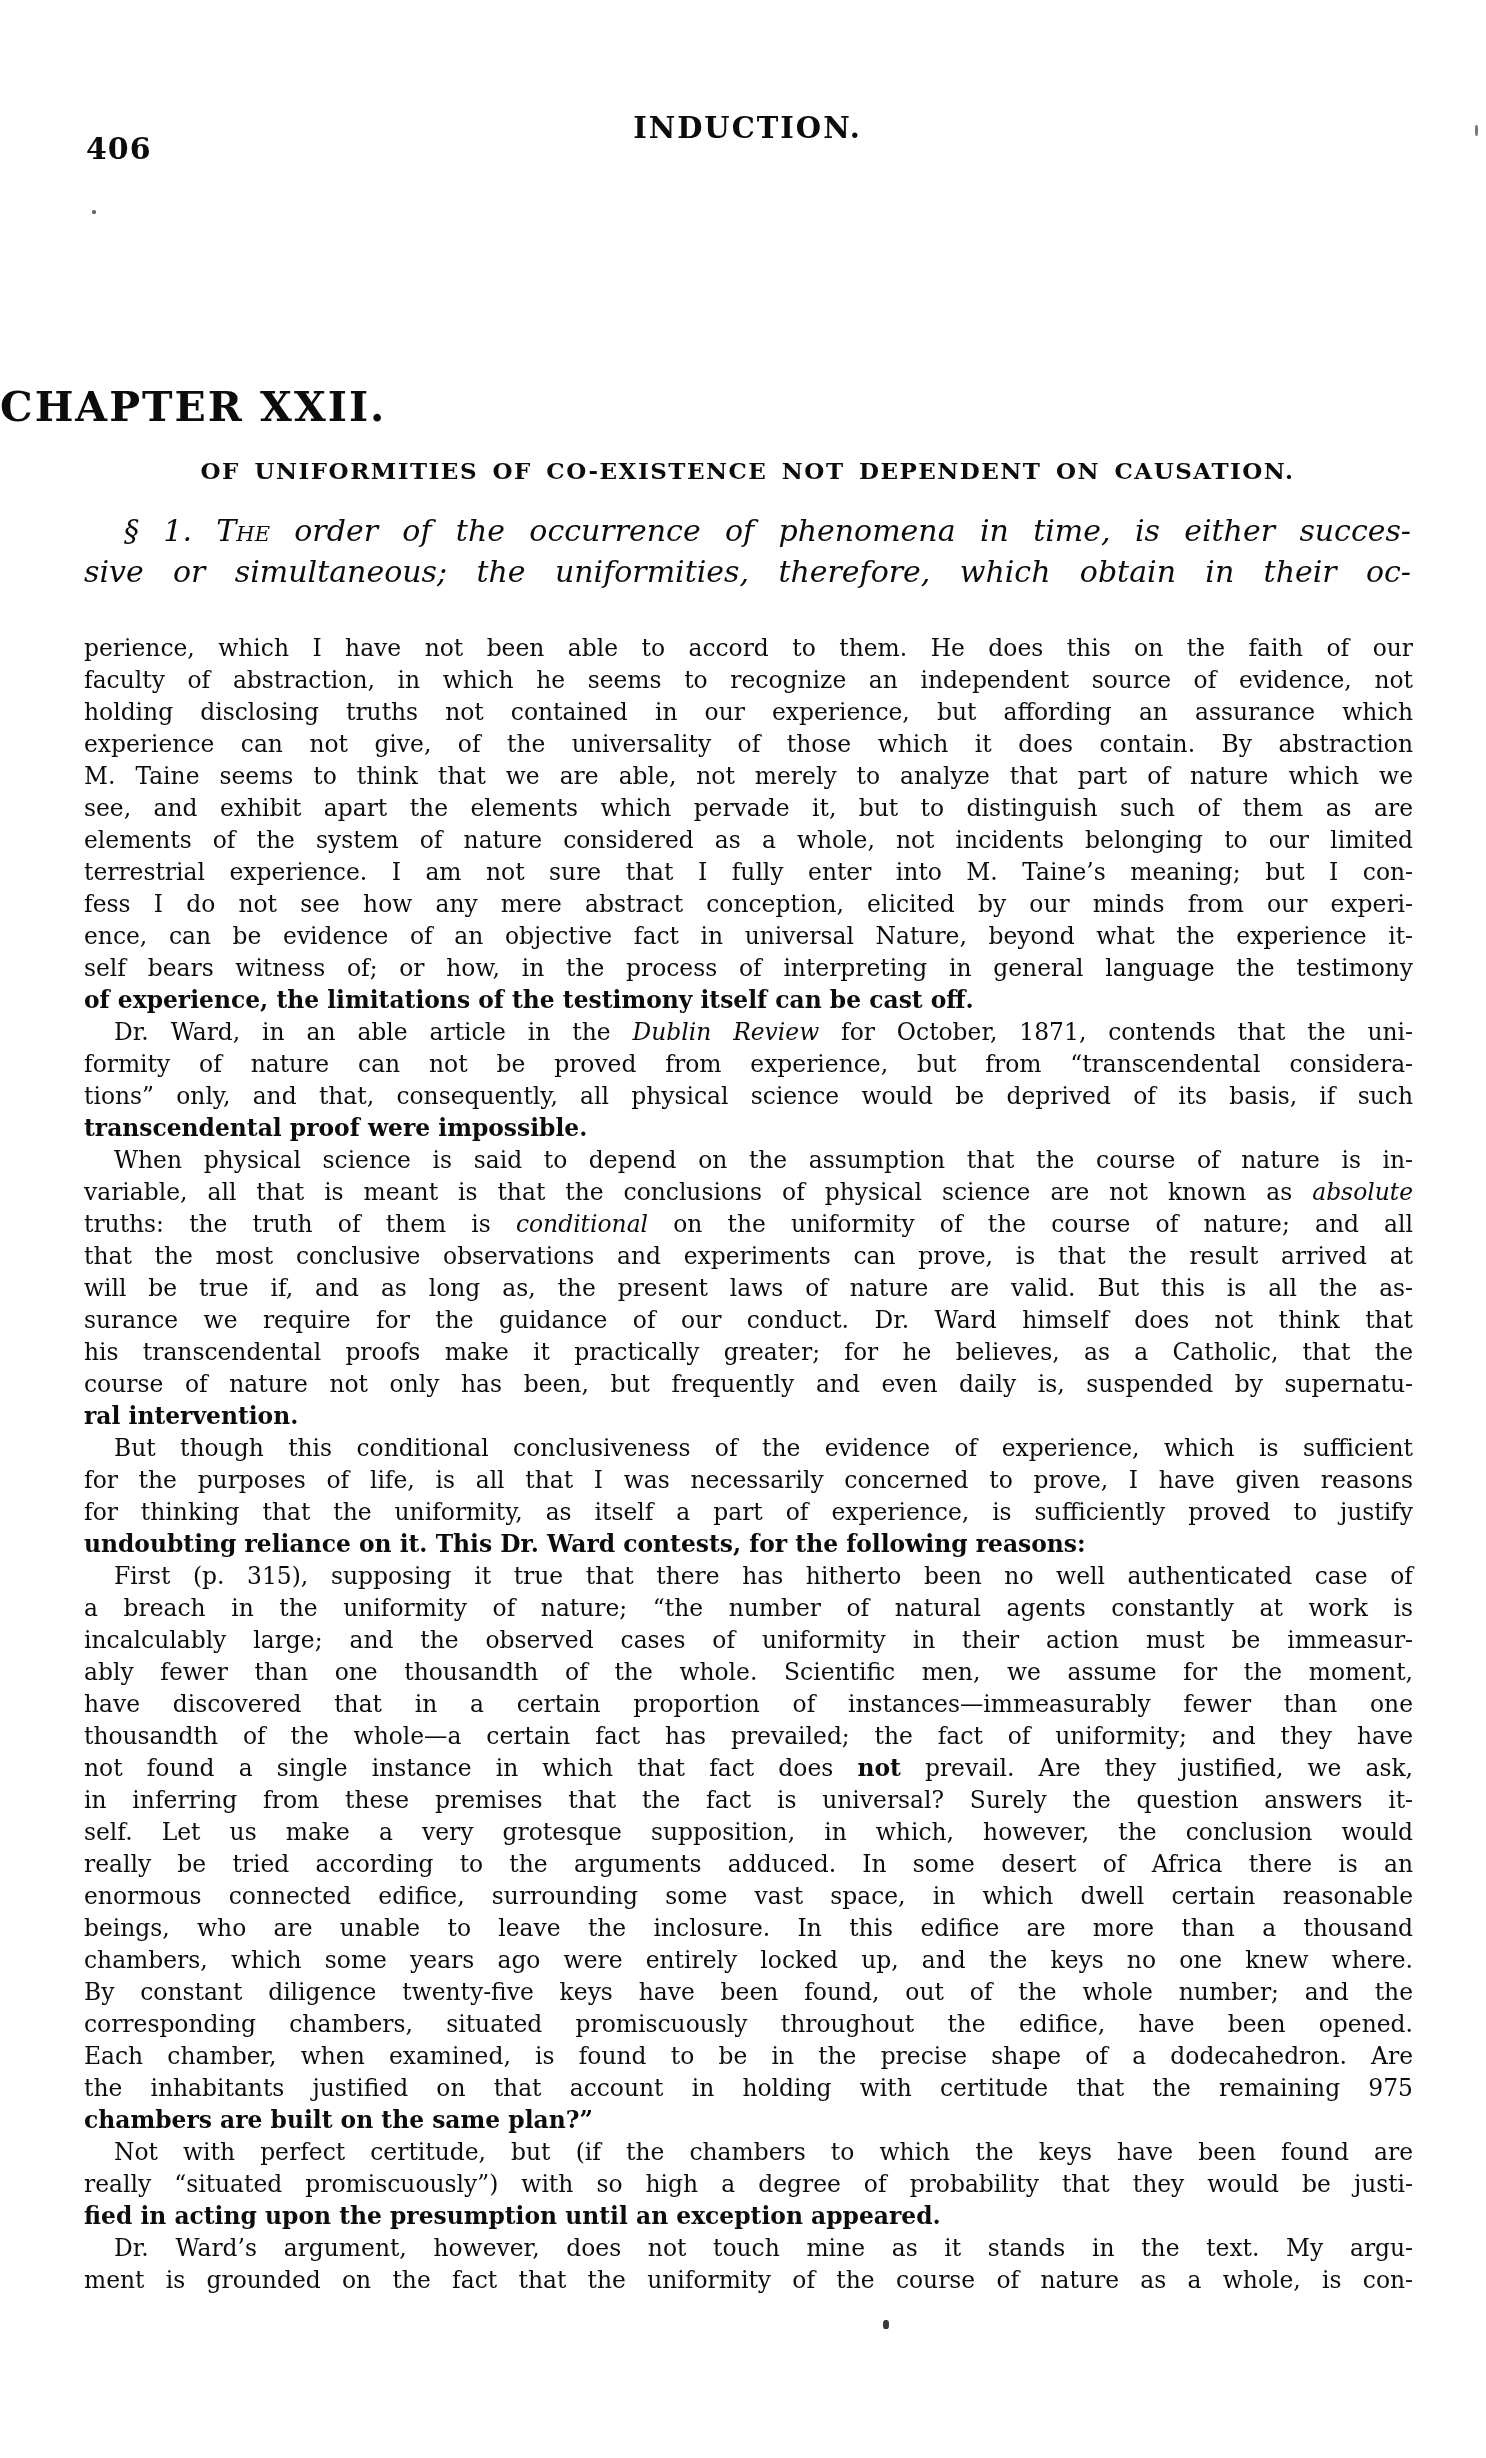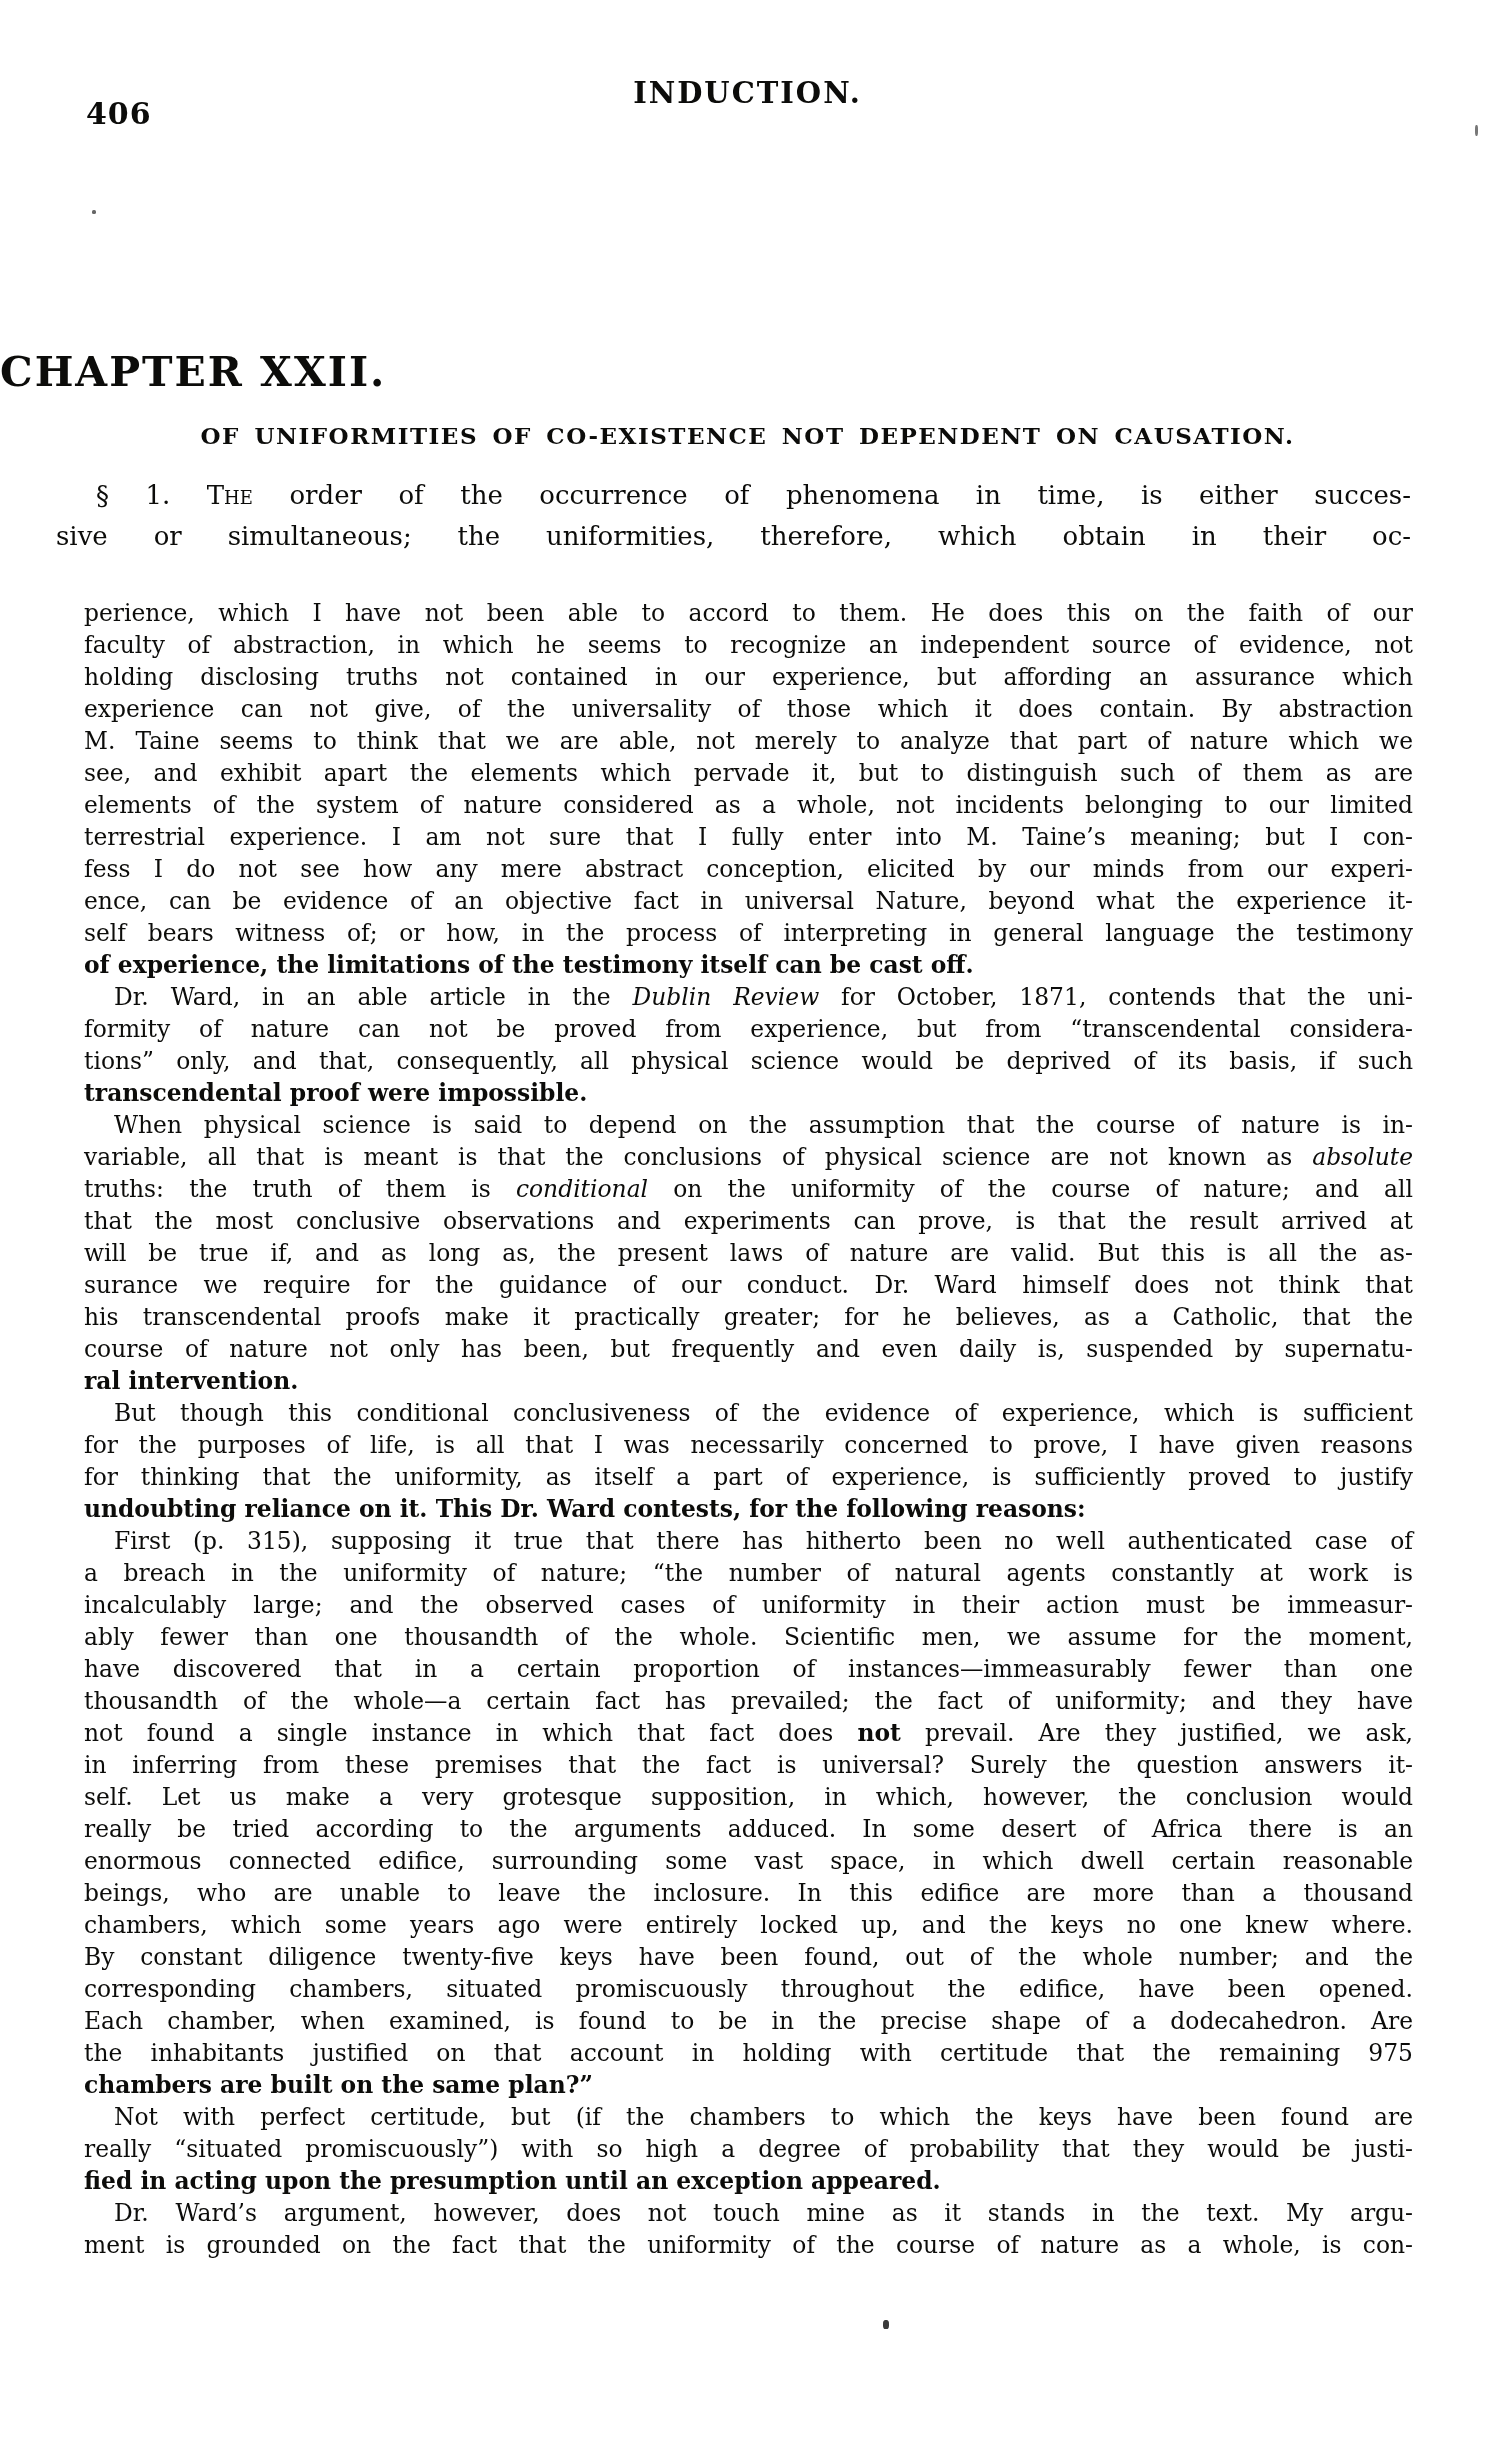--- a/index.html
+++ b/index.html
@@ -8,43 +8,43 @@
     font-family: "DejaVu Serif", "Liberation Serif", serif;
     color: #0c0c0a;
   }
   .page {
     position: relative;
     width: 1487px; height: 2459px;
     overflow: hidden;
     background: #ffffff;
   }
   
-  .pagehead { position: relative; margin: 74px 76px 0 84px; height: 56px; }
+  .pagehead { position: relative; margin: 109px 76px 0 84px; height: 56px; }
   .pagenum {
     position: absolute; left: 2px; top: 22px;
     font-size: 30px; font-weight: 700; letter-spacing: 1px;
   }
   .runhead {
     position: absolute; left: 0; right: 0; top: 2px; text-align: center;
     font-size: 29px; font-weight: 700; letter-spacing: 2px;
   }
   
   .chapter {
     margin: 219px 0 0 0; text-align: left;
     font-size: 41px; font-weight: 700; letter-spacing: 2px; line-height: 46px;
   }
   .subtitle {
     margin: 26px 70px 0 78px; text-align: center;
     font-size: 23px; font-weight: 700; letter-spacing: 1.5px; word-spacing: 5px;
     line-height: 30px;
   }
   
   .main {
-    margin: 24px 76px 0 56px;
-    font-size: 26px; line-height: 41px;
+    margin: 24px 76px 0 84px;
+    font-size: 30px; line-height: 41px; font-style: italic;
   }
   .main .indent { text-indent: 40px; }
   
   .footnote {
     margin: 40px 74px 0 84px;
     font-size: 23.4px; line-height: 32px;
   }
   .footnote .indent { text-indent: 30px; }
   
   .tline {

